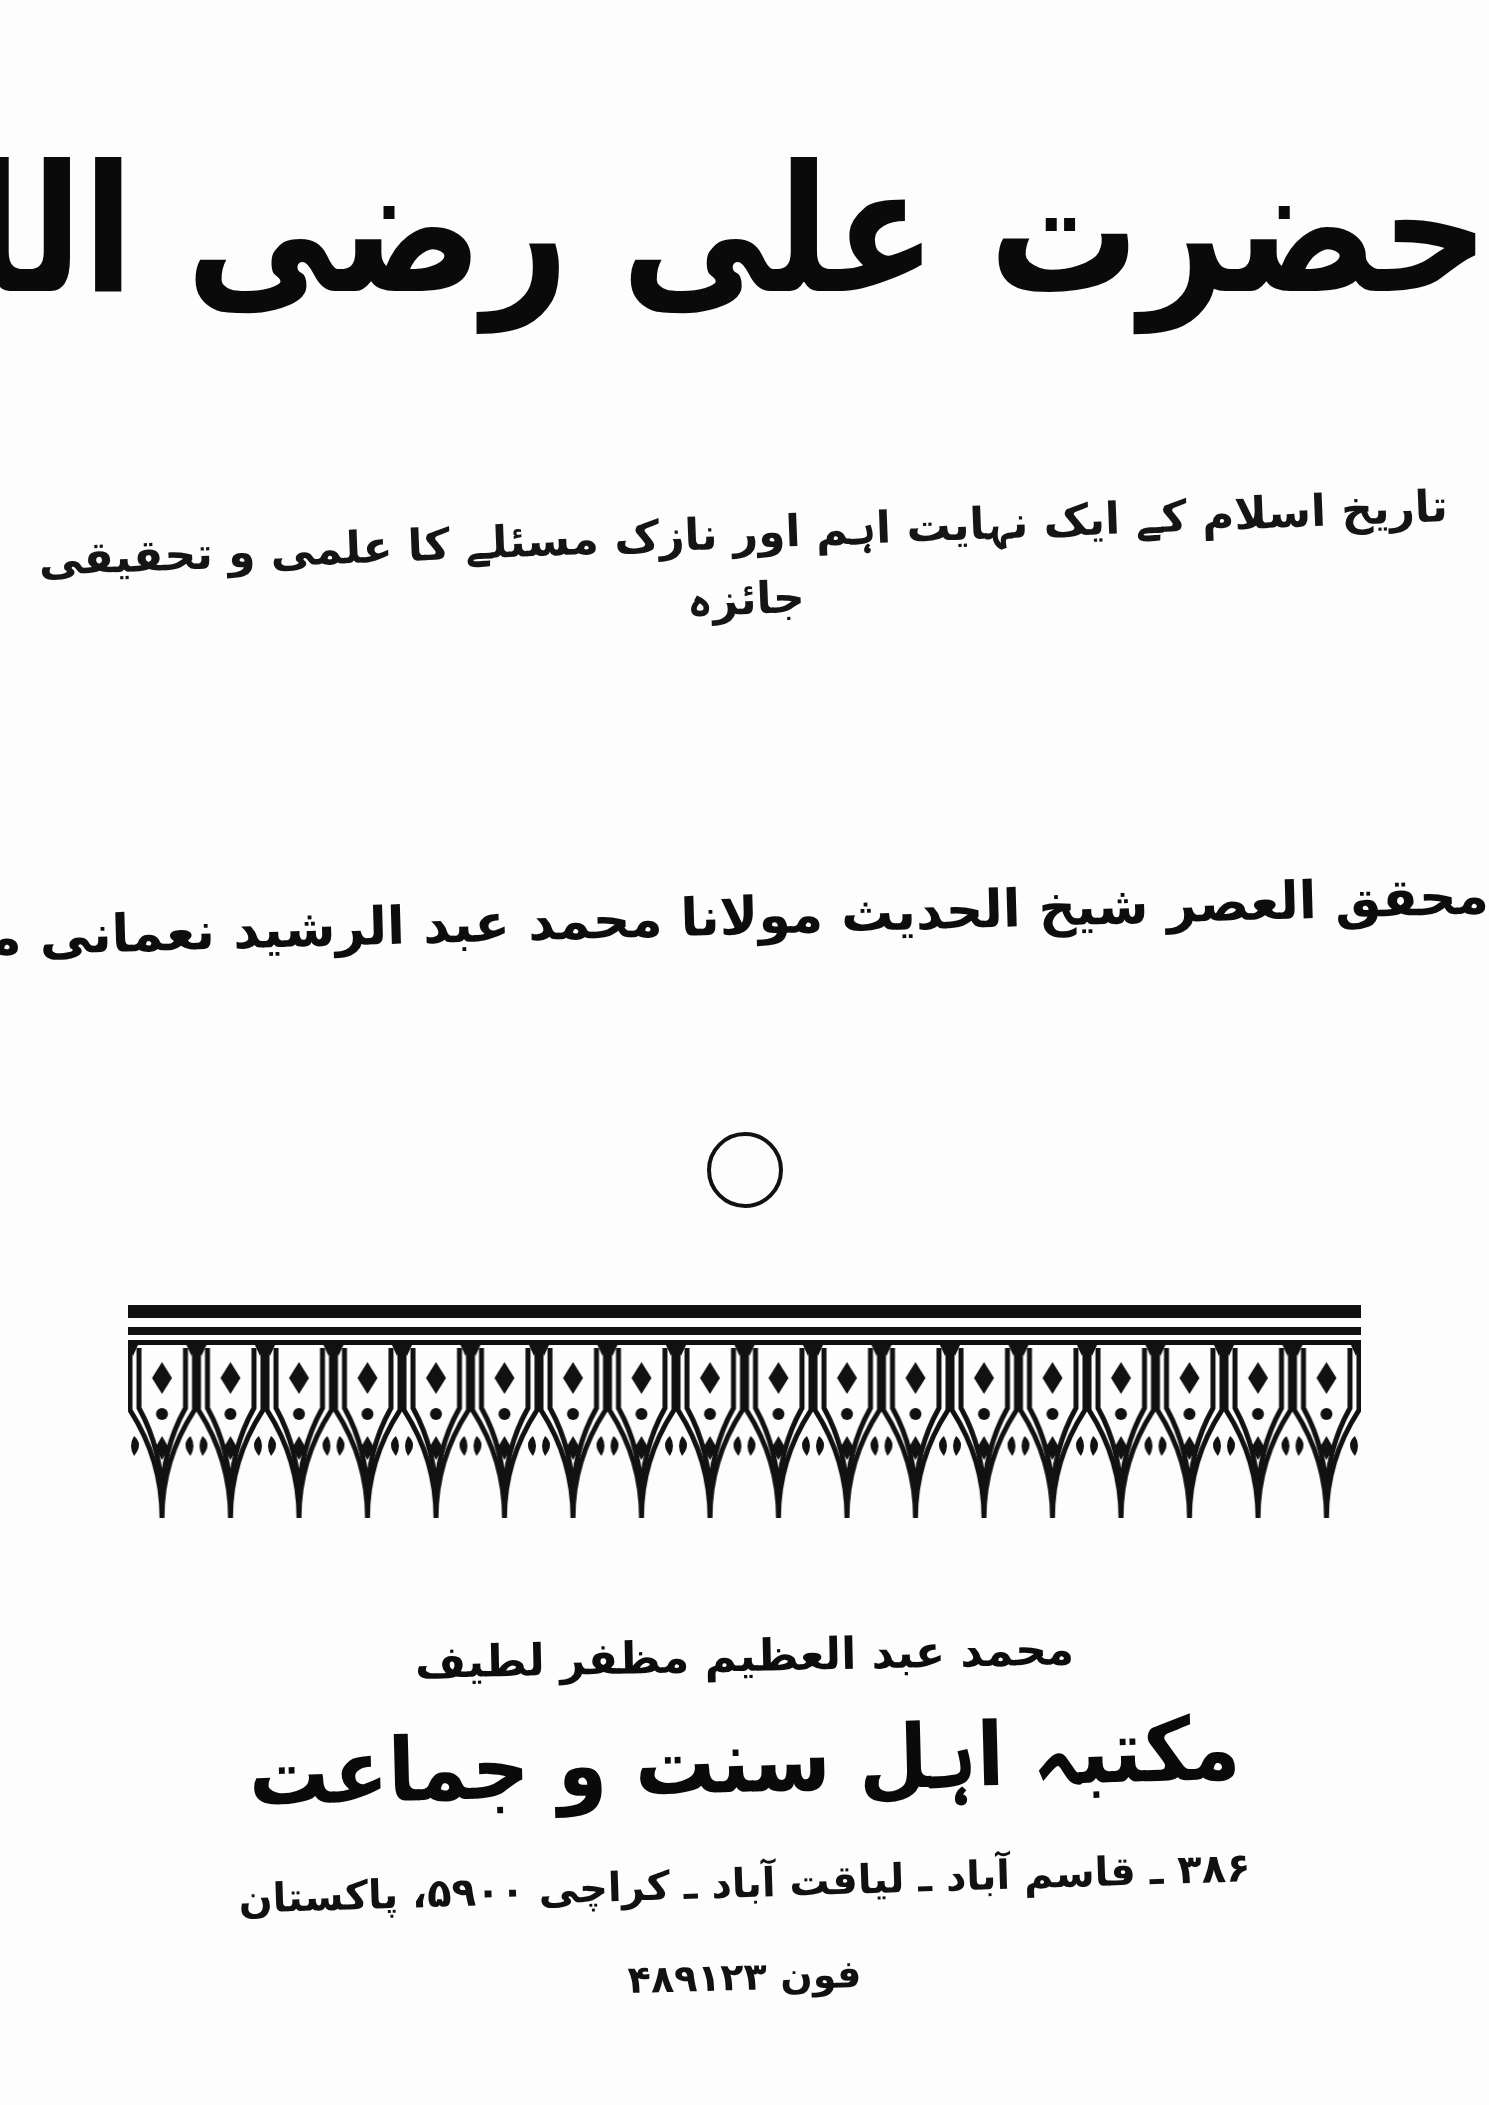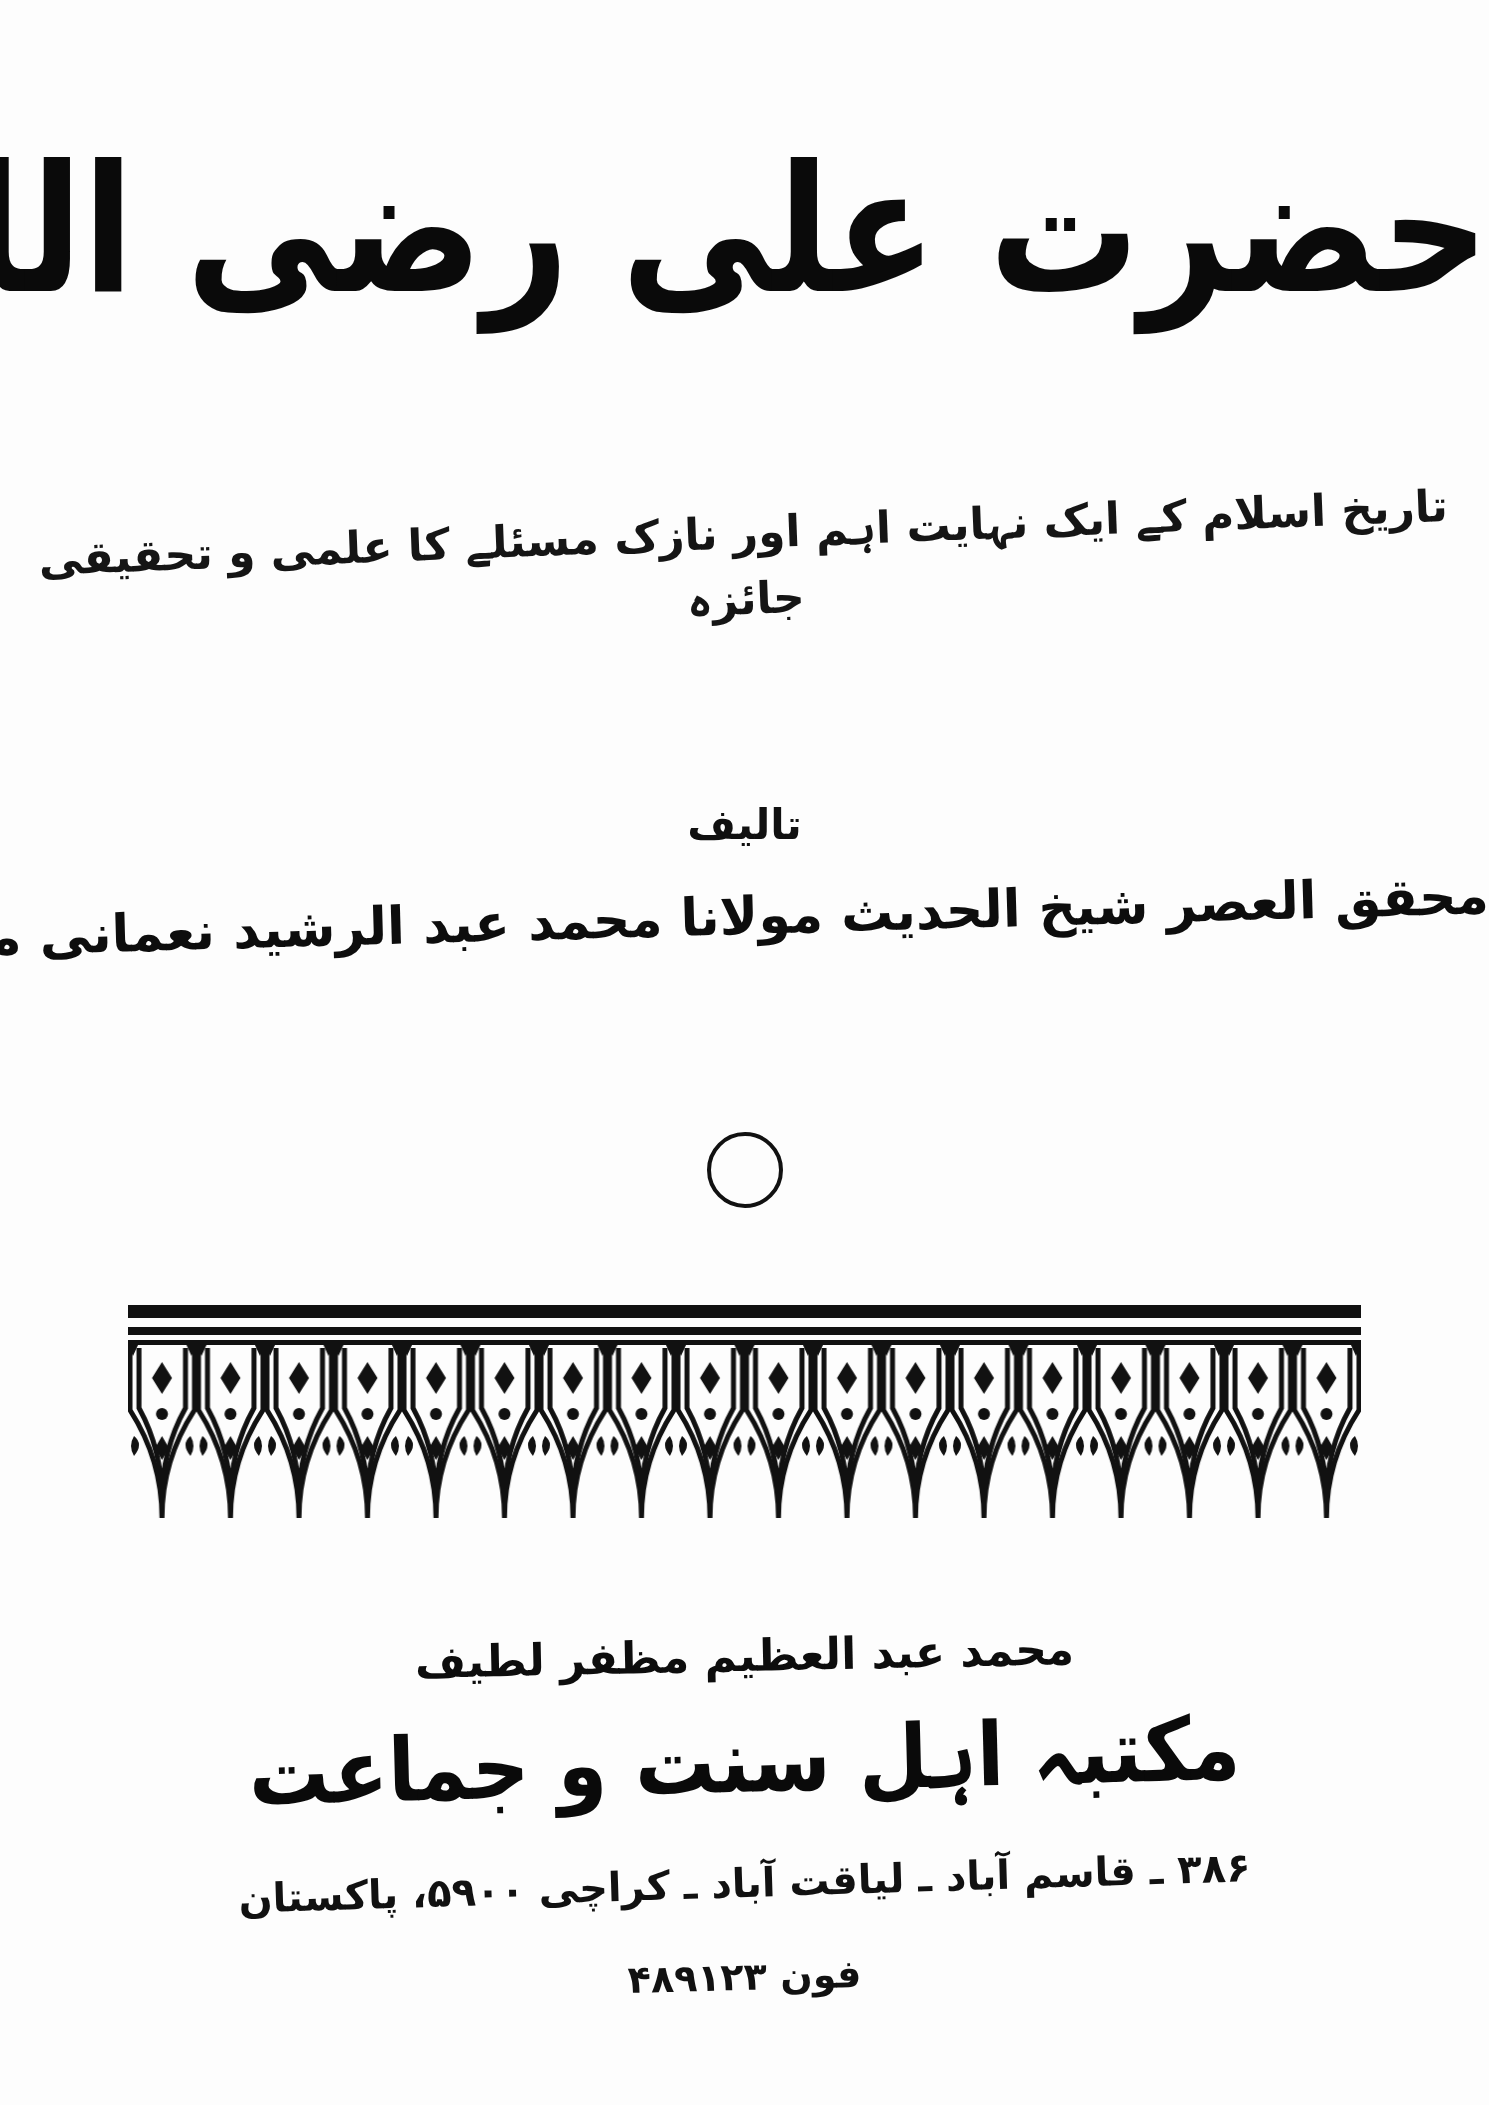--- a/index.html
+++ b/index.html
@@ -185,21 +185,20 @@
 <body>
 
 <div class="page">
 
   <div class="title-block">
     <div class="main-title">حضرت علی رضی اللہ عنہ اور قصاصِ عثمان رضی اللہ عنہ</div>
   </div>
 
   <div class="subtitle">تاریخ اسلام کے ایک نہایت اہم اور نازک مسئلے کا علمی و تحقیقی جائزہ</div>
 
-  <div class="author-label">تالیف</div>
 
   <div class="author-name">محقق العصر شیخ الحدیث مولانا محمد عبد الرشید نعمانی مدظلہ العالی</div>
 
   <div class="circle-ornament"></div>
 
   <div class="rules-wrap">
     <div class="rule-thick"></div>
     <div class="rule-gap"></div>
     <div class="rule-thin"></div>
     <div class="band">

